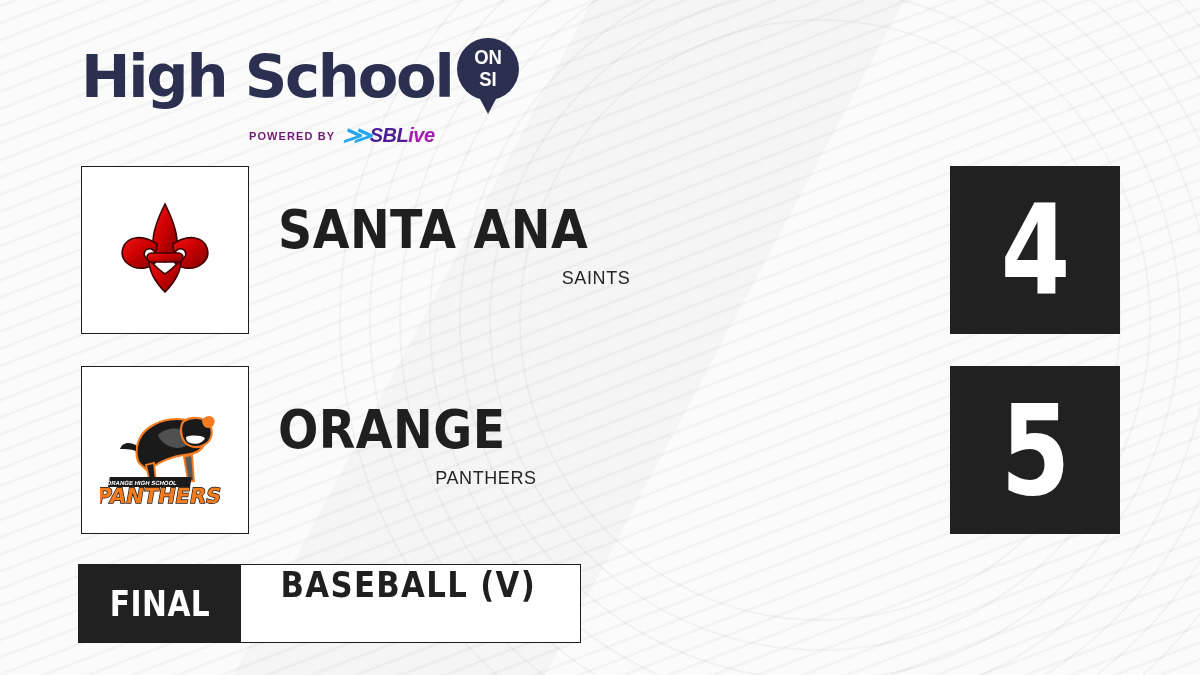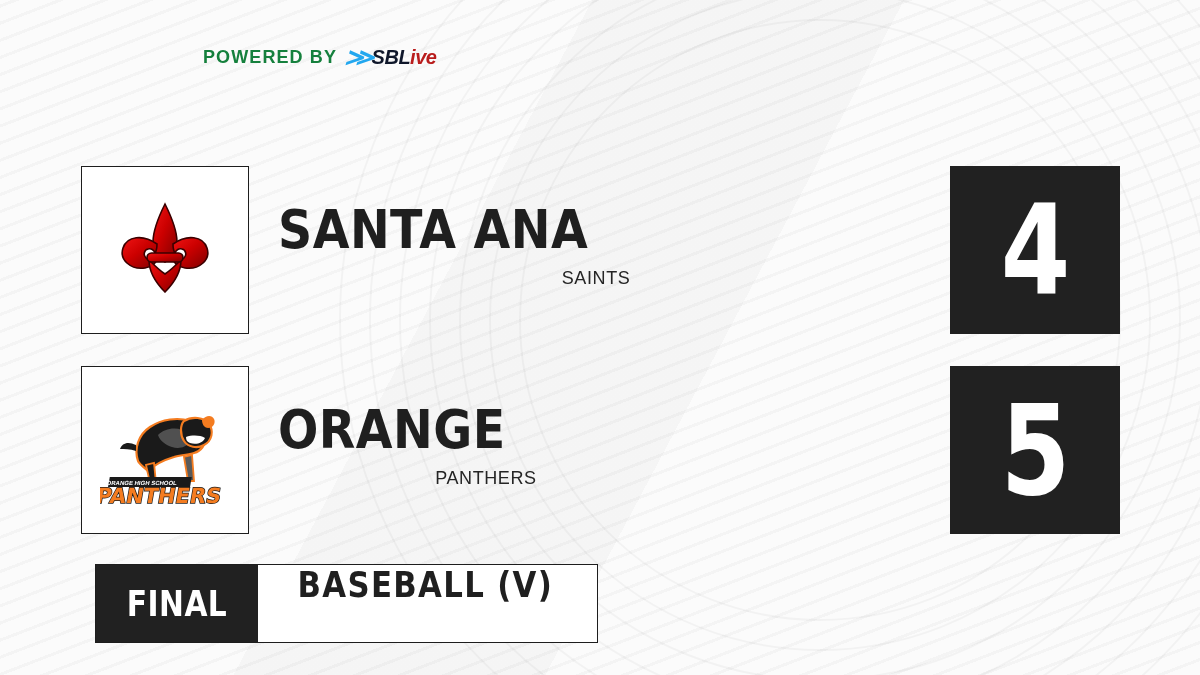--- a/index.html
+++ b/index.html
@@ -105,42 +105,43 @@
     letter-spacing: 0px;
     transform: scaleX(0.88);
   }
   .powered {
     display: flex;
     align-items: center;
     margin-top: 6px;
     margin-left: 122px;
   }
   .powered-label {
-    font-size: 18px;
+    font-size: 11px;
     font-weight: 700;
     letter-spacing: 1.1px;
-    color: #15803d;
+    color: #701a75;
+    margin-left: 46px;
   }
   .sblive {
     display: flex;
     align-items: center;
     margin-left: 10px;
     font-style: italic;
     font-weight: 700;
     font-size: 20px;
     letter-spacing: -0.5px;
   }
   .sblive-mark {
     color: #22a7ef;
     font-size: 23px;
     margin-right: 1px;
     transform: scaleX(1.25);
   }
-  .sblive-dark { color: #0f172a; }
-  .sblive-blue { color: #b91c1c; }
+  .sblive-dark { color: #4c1d95; }
+  .sblive-blue { color: #a21caf; }
 
   
   .team-row { position: absolute; }
   .logo-card {
     position: absolute;
     width: 168px;
     height: 168px;
     background: #ffffff;
     border: 1.5px solid #1d1d1d;
     box-sizing: border-box;
@@ -187,21 +188,21 @@
     font-weight: 700;
     font-size: 125px;
     line-height: 125px;
     letter-spacing: 0px;
     transform: scaleX(0.80);
   }
 
   
   .status-bar {
     position: absolute;
-    left: 95px;
+    left: 78px;
     top: 564px;
     height: 79px;
     display: flex;
     align-items: stretch;
     border: 1.5px solid #1d1d1d;
     box-sizing: border-box;
     background: #ffffff;
   }
   .status-final {
     background: #212121;
@@ -251,20 +252,31 @@
         <circle cx="500" cy="500" r="360"></circle>
         <circle cx="500" cy="500" r="390"></circle>
         <circle cx="500" cy="500" r="420"></circle>
         <circle cx="500" cy="500" r="450"></circle>
         <circle cx="500" cy="500" r="480"></circle>
       </g>
     </svg>
   </div>
 
   <div class="brand">
+    <div class="brand-row">
+      <div class="brand-title">High School</div>
+      <div class="pin">
+        <div class="pin-tip"></div>
+        <div class="pin-shape"></div>
+        <div class="pin-text">
+          <div>ON</div>
+          <div>SI</div>
+        </div>
+      </div>
+    </div>
     <div class="powered">
       <div class="powered-label">POWERED BY</div>
       <div class="sblive">
         <span class="sblive-mark">≫</span>
         <span class="sblive-dark">SBL</span>
         <span class="sblive-blue">ive</span>
       </div>
     </div>
   </div>
 

